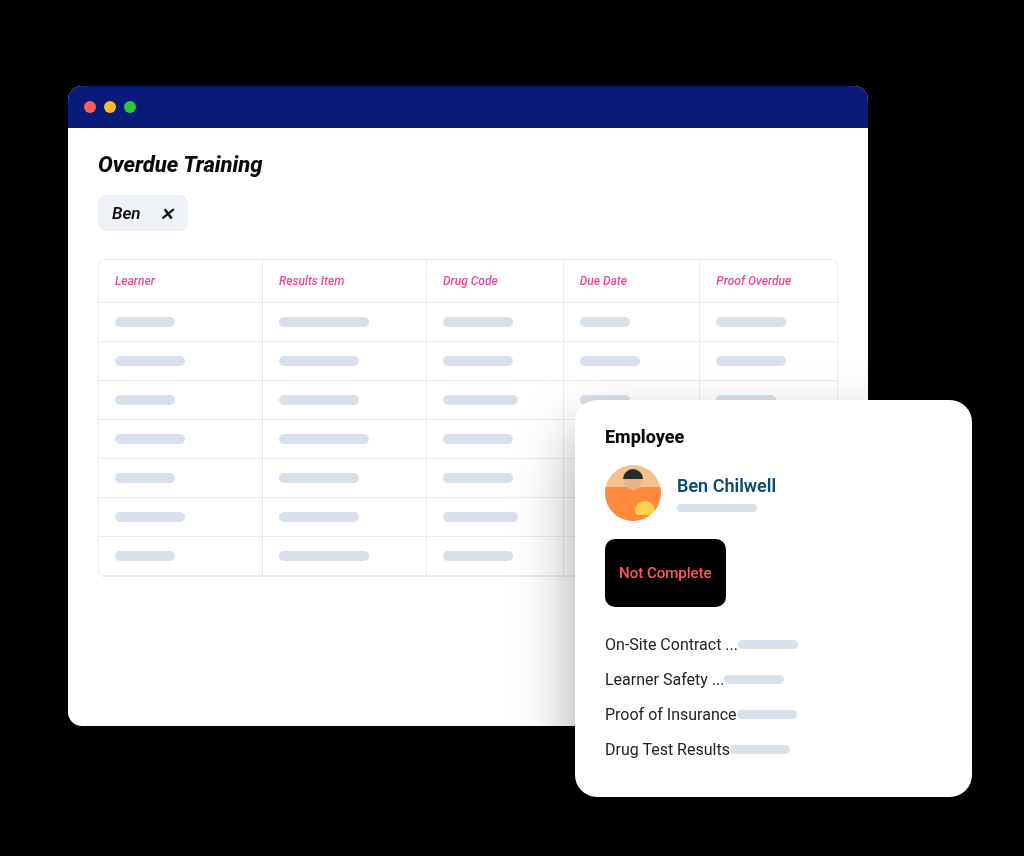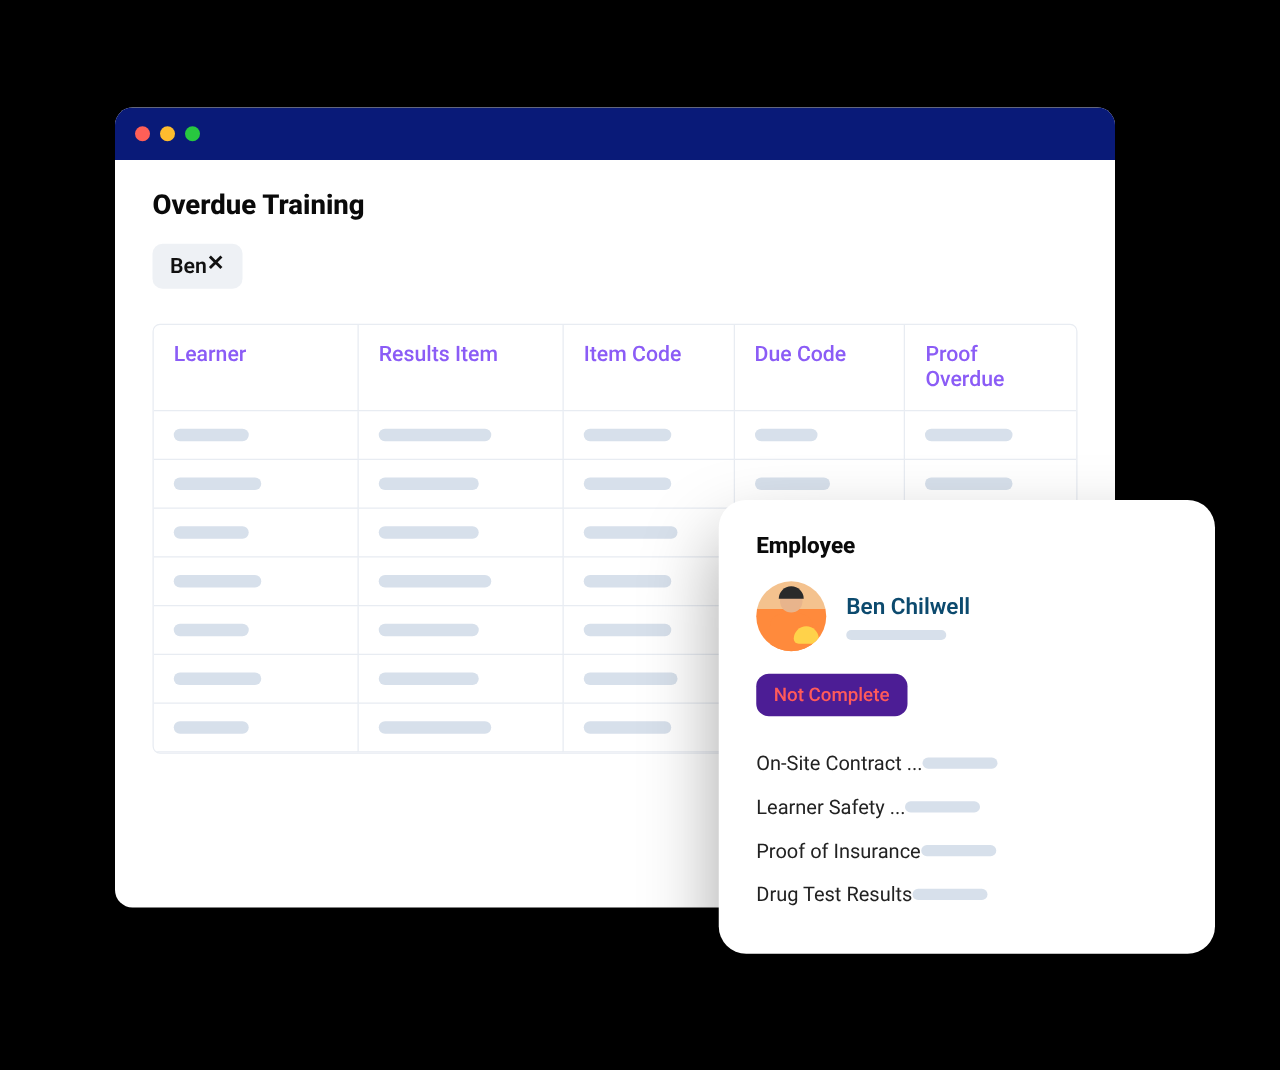--- a/index.html
+++ b/index.html
@@ -6,55 +6,56 @@
   body {
     font-family: -apple-system, BlinkMacSystemFont, "Segoe UI", Roboto, Helvetica, Arial, sans-serif;
     background: #000;
     width: 1024px;
     height: 856px;
     position: relative;
     overflow: hidden;
   }
   .window {
     position: absolute;
-    left: 92px;
+    left: 68px;
     top: 86px;
     width: 800px;
     height: 640px;
     background: #fff;
     border-radius: 14px;
     box-shadow: 0 30px 60px rgba(0,0,0,0.35);
     overflow: hidden;
+    font-style: italic;
   }
   .titlebar {
     height: 42px;
     background: #091a78;
     display: flex;
     align-items: center;
     padding-left: 16px;
     gap: 8px;
   }
   .tl-dot { width: 12px; height: 12px; border-radius: 50%; }
   .tl-red { background: #ff5f57; }
   .tl-yellow { background: #febc2e; }
   .tl-green { background: #28c840; }
   .content { padding: 24px 30px; }
   .page-title { font-size: 22px; font-weight: 800; color: #0a0a0a; margin-bottom: 18px; }
   .filter-chip {
-    display: inline-flex; align-items: flex-start; gap: 0;
+    display: inline-flex; align-items: flex-end; gap: 19px;
     background: #eef1f5; padding: 8px 14px; border-radius: 8px;
     font-size: 17px; font-weight: 600; color: #111; margin-bottom: 28px;
     cursor: pointer;
   }
   .filter-chip .x { font-weight: 700; line-height: 1; }
   .table { width: 100%; border: 1px solid #e8ecf2; border-radius: 6px; overflow: hidden; }
   .trow { display: grid; grid-template-columns: 1.2fr 1.2fr 1fr 1fr 1fr; }
   .th, .td { padding: 14px 16px; border-bottom: 1px solid #e8ecf2; border-right: 1px solid #e8ecf2; }
   .th:last-child, .td:last-child { border-right: none; }
-  .th { color: #8b5cf6; font-size: 17px; font-weight: 500; }
+  .th { color: #ec4899; font-size: 12px; font-weight: 500; }
   .placeholder { height: 10px; background: #d7e0eb; border-radius: 5px; }
   .w50 { width: 50px; } .w60 { width: 60px; } .w70 { width: 70px; } .w75 { width: 75px; }
   .w80 { width: 80px; } .w90 { width: 90px; }
 
   .popover {
     position: absolute;
     left: 575px;
     top: 400px;
     width: 397px;
     background: #fff;
@@ -69,22 +70,22 @@
     background: linear-gradient(180deg,#f4c28e 0 40%,#ff8a3c 40% 100%);
     position: relative; overflow: hidden; flex-shrink: 0;
   }
   .avatar .head { position:absolute; top:7px; left:19px; width:18px; height:18px; border-radius:50%; background:#e8b48c; }
   .avatar .hair { position:absolute; top:4px; left:18px; width:20px; height:10px; border-radius:10px 10px 0 0; background:#2a2a2a; }
   .avatar .body { position:absolute; top:26px; left:11px; width:34px; height:30px; border-radius:10px 10px 0 0; background:#ff8a3c; }
   .avatar .helmet { position:absolute; bottom:6px; right:6px; width:20px; height:14px; border-radius:10px 10px 4px 4px; background:#ffd24a; }
   .emp-name { font-size: 18px; font-weight: 600; color: #0c4a6e; margin-bottom: 8px; }
   .emp-sub { height: 8px; width: 80px; background:#d7e0eb; border-radius:4px; }
   .status-badge {
-    display: inline-block; background:#4c1d95; color:#ff5a5a;
-    padding: 8px 14px; border-radius: 10px; font-size: 15px; font-weight: 500;
+    display: inline-block; background:#000000; color:#ff5a5a;
+    padding: 25px 14px; border-radius: 10px; font-size: 15px; font-weight: 500;
     margin-bottom: 20px;
   }
   .item-row { display: flex; justify-content: flex-start; align-items: center; padding: 8px 0; }
   .item-label { font-size: 16px; color:#222; }
   .item-ph { height: 9px; width: 60px; background:#d7e0eb; border-radius:5px; }
 </style>
 </head>
 <body>
 
 <div class="window">
@@ -96,22 +97,22 @@
   <div class="content">
     <h1 class="page-title">Overdue Training</h1>
     <div class="filter-chip">
       <span>Ben</span>
       <span class="x">✕</span>
     </div>
     <div class="table">
       <div class="trow">
         <div class="th">Learner</div>
         <div class="th">Results Item</div>
-        <div class="th">Item Code</div>
-        <div class="th">Due Code</div>
+        <div class="th">Drug Code</div>
+        <div class="th">Due Date</div>
         <div class="th">Proof Overdue</div>
       </div>
       <div id="table-body">
           <div class="trow">
             <div class="td">
               <div class="placeholder w60"></div>
             </div>
             <div class="td">
               <div class="placeholder w90"></div>
             </div>

